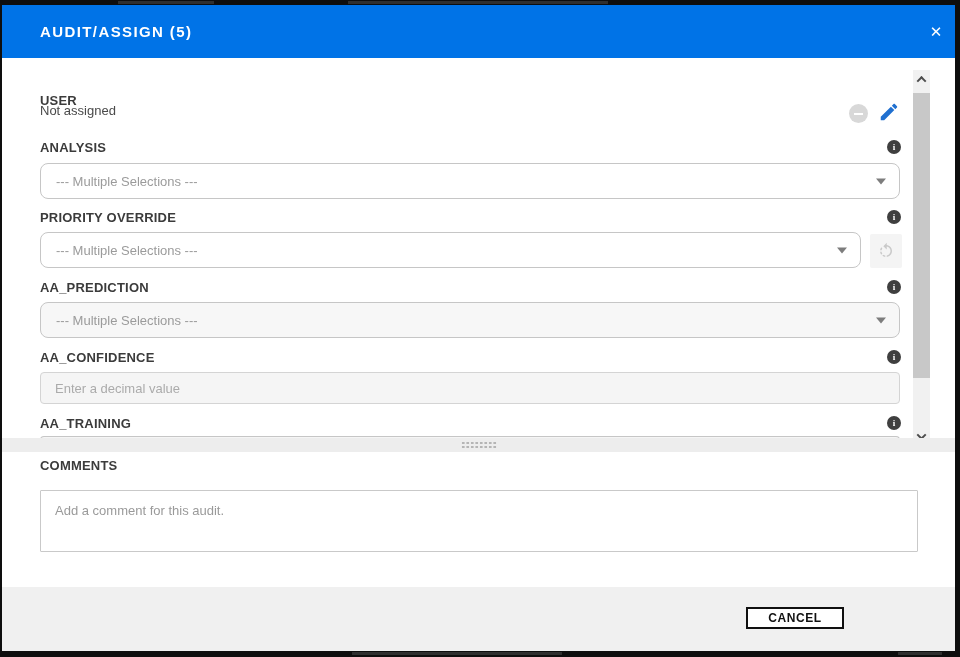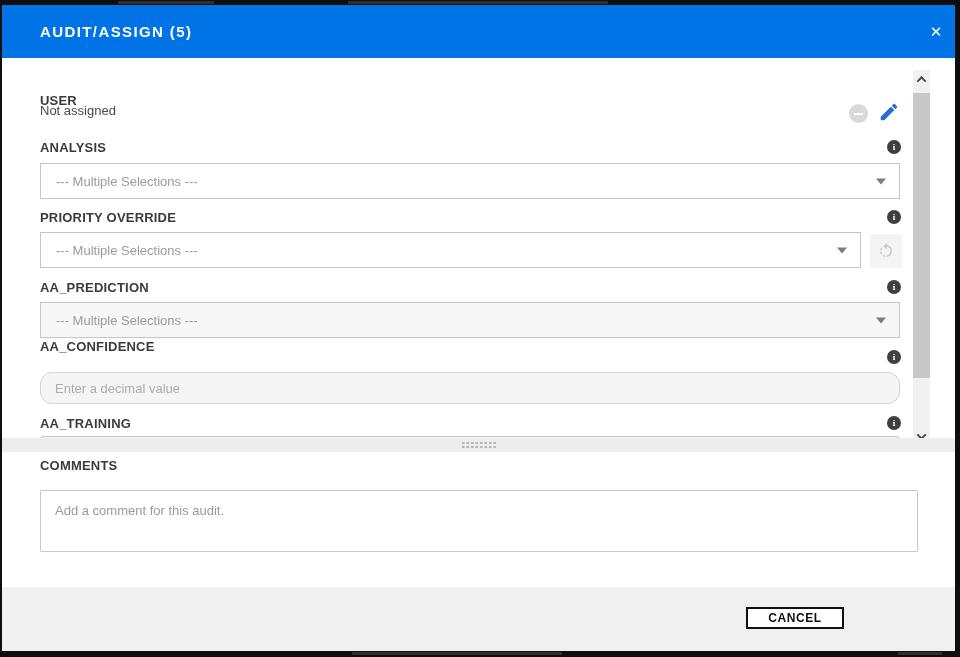--- a/index.html
+++ b/index.html
@@ -68,36 +68,36 @@
   }
   .minus-circle .bar { width:9px; height:2px; background:#ffffff; }
   .edit-btn {
     position:absolute; left:876px; top:96px; width:22px; height:22px;
     background:none; border:none; cursor:pointer; padding:0;
   }
 
   
   .dd {
     position:absolute; left:38px; height:36px;
-    background:#ffffff; border:1px solid #c6c6c6; border-radius:0;
+    background:#ffffff; border:1px solid #c6c6c6; border-radius:8px;
     display:flex; align-items:center; cursor:pointer;
   }
   .dd.gray { background:#f7f7f7; }
   .dd-text {
     margin-left:15px; font-size:13px; color:#9b9b9b;
   }
   .caret {
     position:absolute; right:13px; top:50%; transform:translateY(-40%);
     width:0; height:0;
     border-left:5px solid transparent; border-right:5px solid transparent;
     border-top:6px solid #7d7d7d;
   }
   .text-input {
     position:absolute; left:38px; width:860px; height:32px;
-    background:#f5f5f5; border:1px solid #d4d4d4; border-radius:12px;
+    background:#f5f5f5; border:1px solid #d4d4d4; border-radius:4px;
     padding:0 14px; font-size:13px; color:#4a4a4a;
     font-family:"Liberation Sans", sans-serif;
   }
   .text-input::placeholder { color:#ababab; opacity:1; }
 
   .dd-partial {
     position:absolute; left:38px; top:431px; width:860px; height:5px;
     background:#f5f5f5; border:1px solid #c6c6c6; border-bottom:none;
     border-radius:4px 4px 0 0;
   }
@@ -216,21 +216,21 @@
       </svg>
     </button>
 
     <div class="field-label" style="top:275px;">AA_PREDICTION</div>
     <div class="info-icon" style="top:275px;">i</div>
     <div class="dd gray" style="top:297px; width:860px;">
       <span class="dd-text">--- Multiple Selections ---</span>
       <span class="caret"></span>
     </div>
 
-    <div class="field-label" style="top:334px;">AA_CONFIDENCE</div>
+    <div class="field-label" style="top:345px;">AA_CONFIDENCE</div>
     <div class="info-icon" style="top:345px;">i</div>
     <input class="text-input" style="top: 367px;" type="text" placeholder="Enter a decimal value">
 
     <div class="field-label" style="top:411px;">AA_TRAINING</div>
     <div class="info-icon" style="top:411px;">i</div>
     <div class="dd-partial"></div>
 
     <div class="scrollbar">
       <div class="sb-arrow up">
           <span class="sb-chevron"></span>

